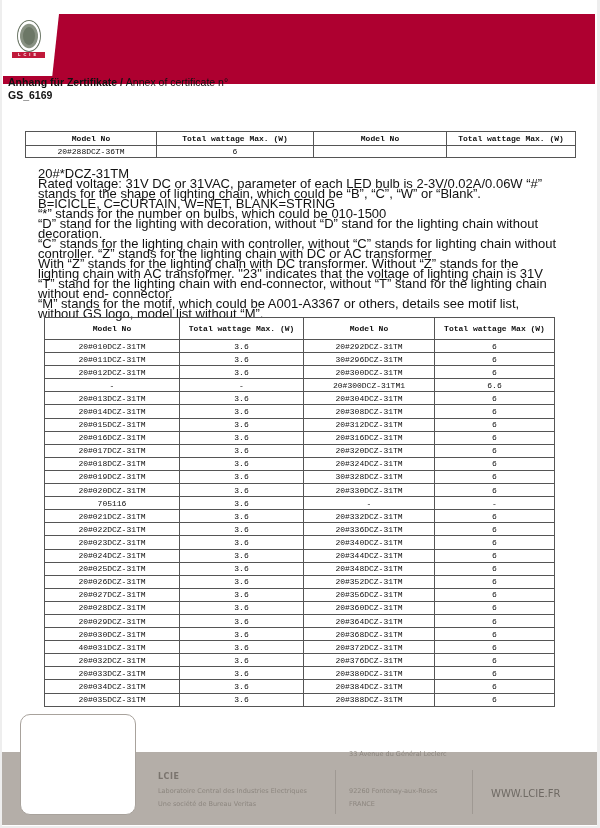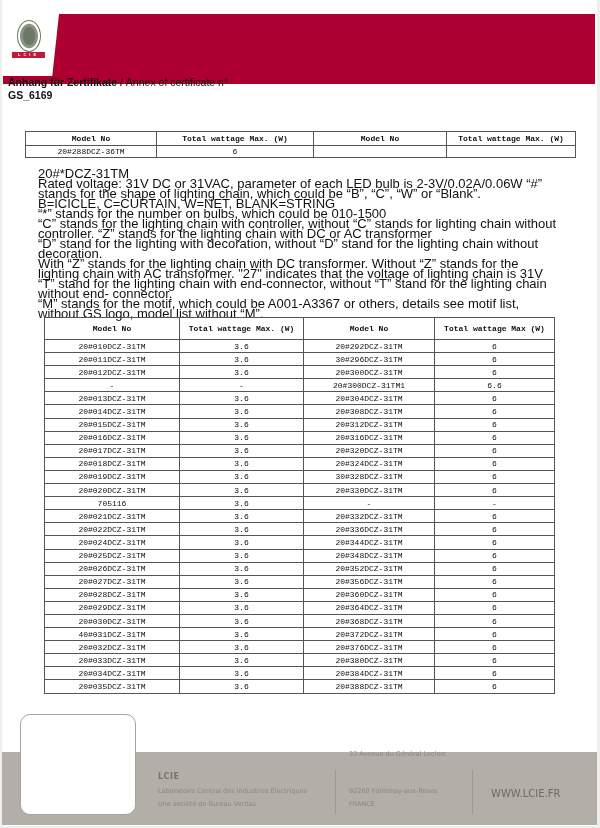--- a/index.html
+++ b/index.html
@@ -141,23 +141,23 @@
       <td></td>
     </tr>
   </tbody>
 </table>
 
 <div class="desc">
   <p>20#*DCZ-31TM</p>
   <p>Rated voltage: 31V DC or 31VAC, parameter of each LED bulb is 2-3V/0.02A/0.06W “#” stands for the shape of lighting chain, which could be “B”, “C”, “W” or “Blank”.</p>
   <p>B=ICICLE, C=CURTAIN, W=NET, BLANK=STRING</p>
   <p>“*” stands for the number on bulbs, which could be 010-1500</p>
+  <p>“D” stand for the lighting with decoration, without “D” stand for the lighting chain without decoration.</p>
   <p>“C” stands for the lighting chain with controller, without “C” stands for lighting chain without controller. “Z” stands for the lighting chain with DC or AC transformer</p>
-  <p>“D” stand for the lighting with decoration, without “D” stand for the lighting chain without decoration.</p>
-  <p>With “Z” stands for the lighting chain with DC transformer. Without “Z” stands for the lighting chain with AC transformer. "27" indicates that the voltage of lighting chain is 31V</p>
+  <p>With “Z” stands for the lighting chain with DC transformer. Without “Z” stands for the lighting chain with AC transformer. "23" indicates that the voltage of lighting chain is 31V</p>
   <p>“T” stand for the lighting chain with end-connector, without “T” stand for the lighting chain without end- connector.</p>
   <p>“M” stands for the motif, which could be A001-A3367 or others, details see motif list,</p>
   <p>without GS logo, model list without “M”.</p>
 </div>
 
 <table class="main-table" id="main-table">
   <colgroup>
       <col style="width:135px">
       <col style="width:124px">
       <col style="width:131px">
@@ -256,20 +256,26 @@
         <td>20#332DCZ-31TM</td>
         <td>6</td>
       </tr>
       <tr>
         <td>20#022DCZ-31TM</td>
         <td>3.6</td>
         <td>20#336DCZ-31TM</td>
         <td>6</td>
       </tr>
       <tr>
+        <td>20#023DCZ-31TM</td>
+        <td>3.6</td>
+        <td>20#340DCZ-31TM</td>
+        <td>6</td>
+      </tr>
+      <tr>
         <td>20#024DCZ-31TM</td>
         <td>3.6</td>
         <td>20#344DCZ-31TM</td>
         <td>6</td>
       </tr>
       <tr>
         <td>20#025DCZ-31TM</td>
         <td>3.6</td>
         <td>20#348DCZ-31TM</td>
         <td>6</td>

